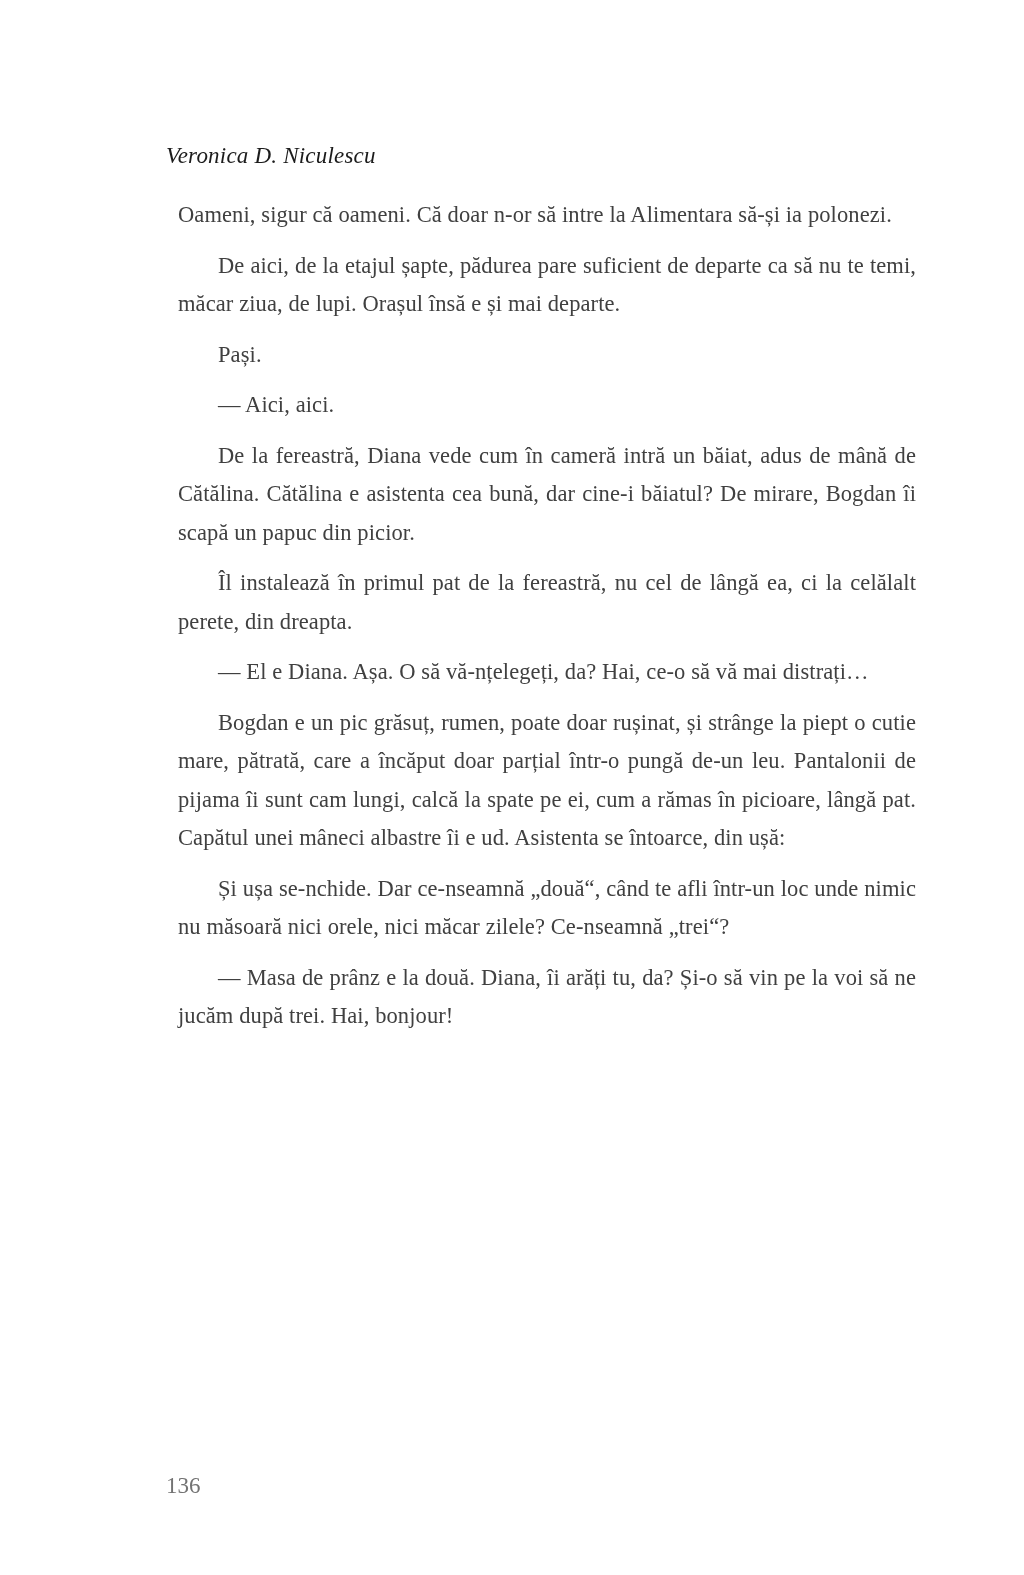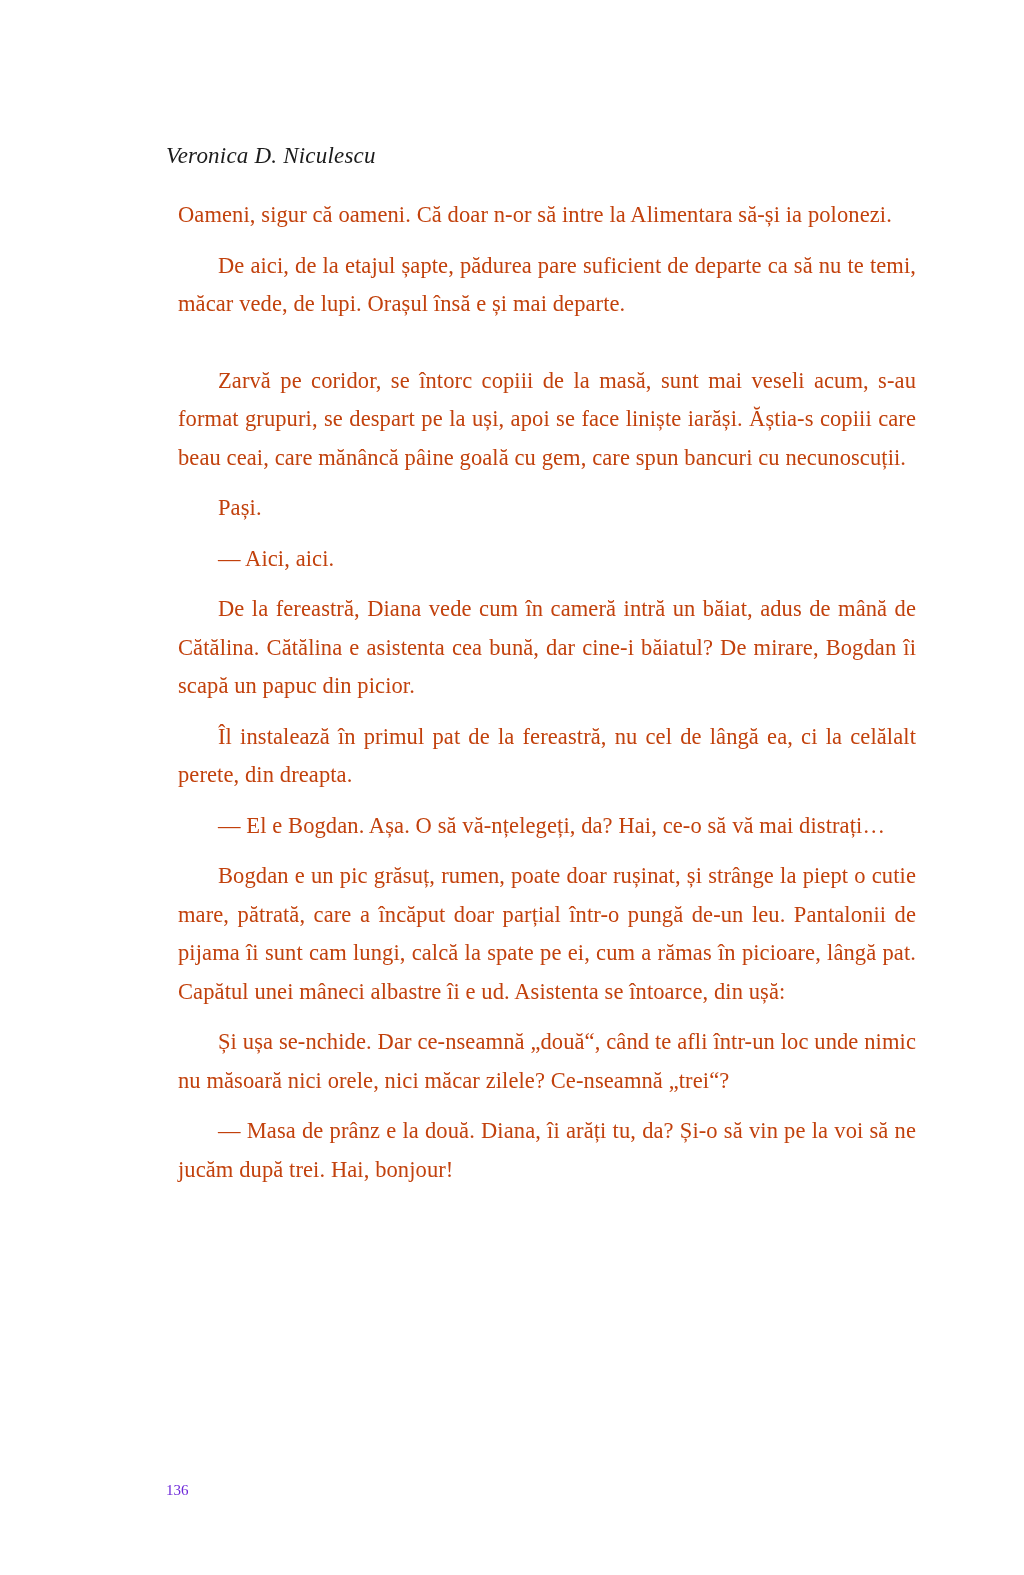--- a/index.html
+++ b/index.html
@@ -26,47 +26,46 @@
     line-height: 28px;
     letter-spacing: 0.2px;
     color: #1c1c1c;
     margin-bottom: 26px;
   }
   .body-text p {
     font-size: 22.5px;
     line-height: 38.5px;
     text-align: justify;
     text-indent: 40px;
-    color: #c2410c;
+    color: #404040;
     letter-spacing: 0.1px;
   }
   .body-text p.no-indent { text-indent: 0; }
   .body-text p.space-before { margin-top: 38px; }
   .page-number {
     position: absolute;
     left: 118px;
     bottom: 100px;
-    font-size: 15px;
-    color: #6d28d9;
+    font-size: 23px;
+    color: #737373;
   }
 </style>
 </head>
 <body>
 
 <div class="page">
   <div class="running-header">Veronica D. Niculescu</div>
 
   <div class="body-text" id="paragraphs">
       <p class="no-indent">Oameni, sigur că oameni. Că doar n-or să intre la Alimentara să-și ia polonezi.</p>
-      <p>De aici, de la etajul șapte, pădurea pare suficient de departe ca să nu te temi, măcar vede, de lupi. Orașul însă e și mai departe.</p>
-      <p class="space-before">Zarvă pe coridor, se întorc copiii de la masă, sunt mai veseli acum, s-au format grupuri, se despart pe la uși, apoi se face liniște iarăși. Ăștia-s copiii care beau ceai, care mănâncă pâine goală cu gem, care spun bancuri cu necunoscuții.</p>
+      <p>De aici, de la etajul șapte, pădurea pare suficient de departe ca să nu te temi, măcar ziua, de lupi. Orașul însă e și mai departe.</p>
       <p>Pași.</p>
       <p>— Aici, aici.</p>
       <p>De la fereastră, Diana vede cum în cameră intră un băiat, adus de mână de Cătălina. Cătălina e asistenta cea bună, dar cine-i băiatul? De mirare, Bogdan îi scapă un papuc din picior.</p>
       <p>Îl instalează în primul pat de la fereastră, nu cel de lângă ea, ci la celălalt perete, din dreapta.</p>
-      <p>— El e Bogdan. Așa. O să vă-nțelegeți, da? Hai, ce-o să vă mai distrați…</p>
+      <p>— El e Diana. Așa. O să vă-nțelegeți, da? Hai, ce-o să vă mai distrați…</p>
       <p>Bogdan e un pic grăsuț, rumen, poate doar rușinat, și strânge la piept o cutie mare, pătrată, care a încăput doar parțial într-o pungă de-un leu. Pantalonii de pijama îi sunt cam lungi, calcă la spate pe ei, cum a rămas în picioare, lângă pat. Capătul unei mâneci albastre îi e ud. Asistenta se întoarce, din ușă:</p>
       <p>Și ușa se-nchide. Dar ce-nseamnă „două“, când te afli într-un loc unde nimic nu măsoară nici orele, nici măcar zilele? Ce-nseamnă „trei“?</p>
       <p>— Masa de prânz e la două. Diana, îi arăți tu, da? Și-o să vin pe la voi să ne jucăm după trei. Hai, bonjour!</p>
     </div>
 
   <div class="page-number">136</div>
 </div>
 
 </body></html>

